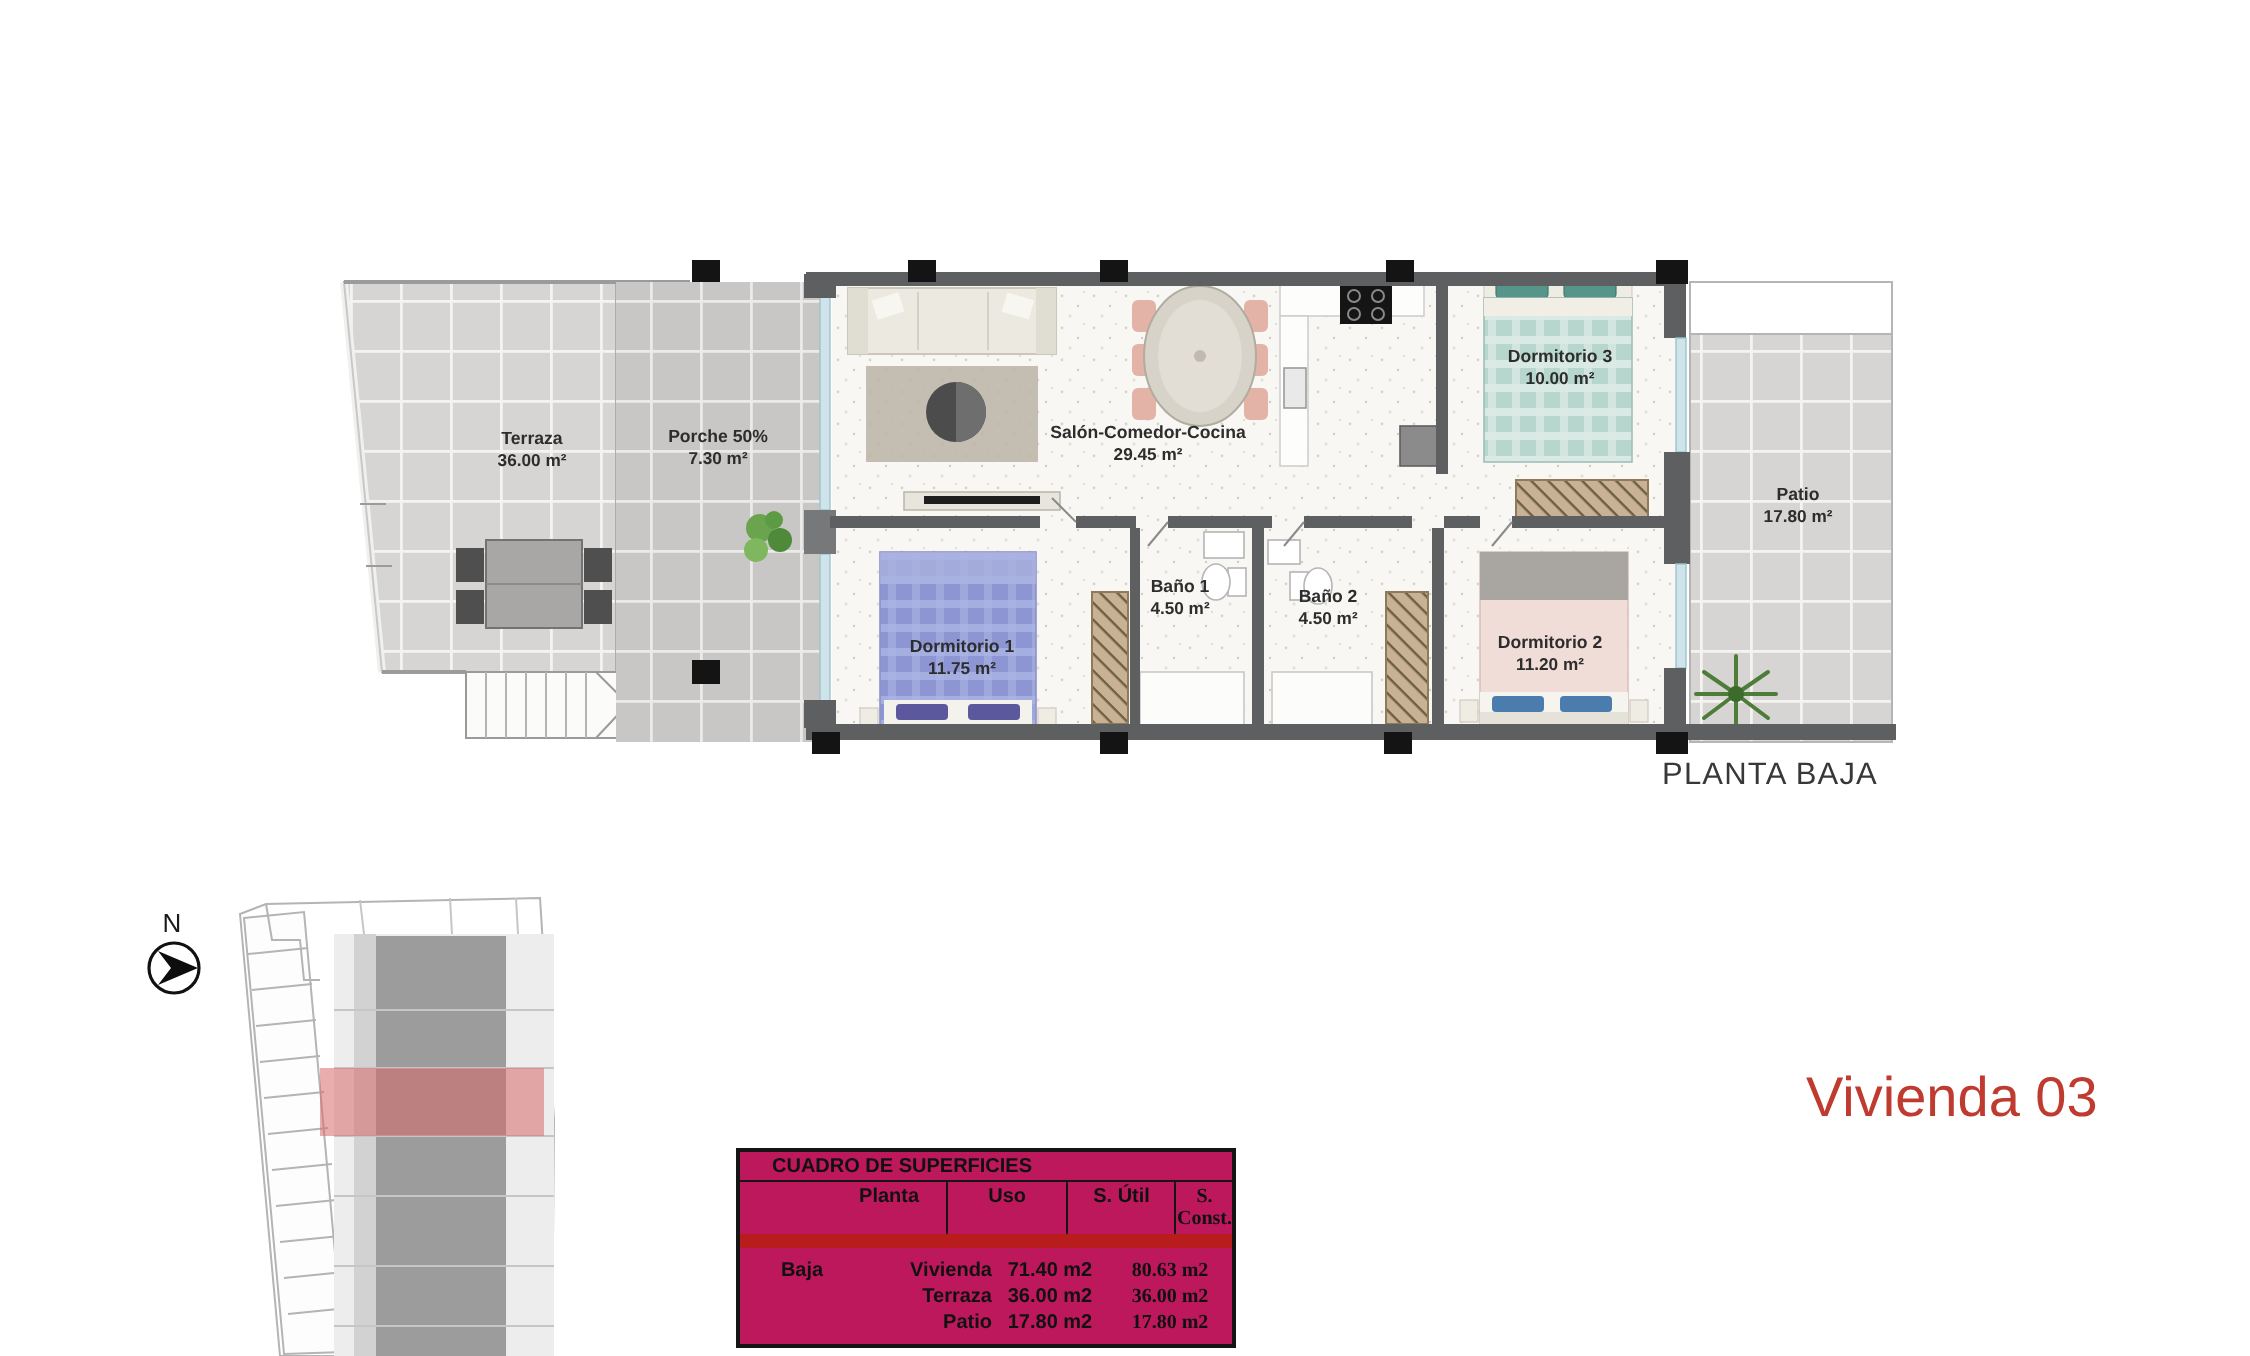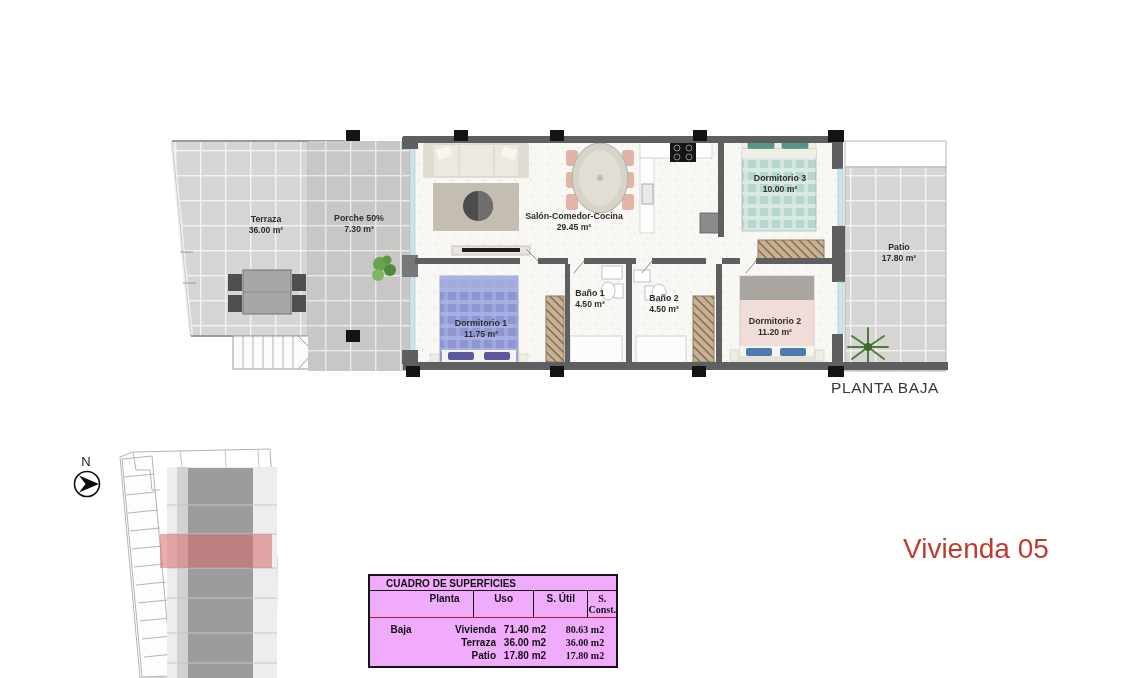--- a/index.html
+++ b/index.html
@@ -8,23 +8,23 @@
   svg{position:absolute;left:0;top:0;}
   .room-name{font-family:"Liberation Sans",sans-serif;font-size:8.8px;font-weight:bold;fill:#2d2d2d;text-anchor:middle;}
   .room-area{font-family:"Liberation Sans",sans-serif;font-size:8.6px;font-weight:bold;fill:#2d2d2d;text-anchor:middle;}
   .compass-n{font-family:"Liberation Sans",sans-serif;font-size:13px;fill:#1a1a1a;text-anchor:middle;}
   #plan-title{position:absolute;left:815px;top:379px;width:140px;text-align:center;
       font-size:15.5px;letter-spacing:0.6px;color:#383838;}
   #unit-title{position:absolute;left:903px;top:533px;width:200px;
       font-size:28px;color:#bf3b2f;}
   
   #surf{position:absolute;left:368px;top:574px;width:246px;border:2px solid #151515;
-        font-size:10px;font-weight:bold;color:#111;background:#f0abfc;}
+        font-size:10px;font-weight:bold;color:#111;background:#be185d;}
   #surf .st-title{padding:2px 0 1px 16px;border-bottom:1.5px solid #151515;}
-  #surf .st-head{display:flex;border-bottom:1px solid #b91c1c;padding-left:46px;}
+  #surf .st-head{display:flex;border-bottom:7px solid #b91c1c;padding-left:46px;}
   #surf .st-head .st-cell{border-right:1.5px solid #151515;padding:2px 0;}
   #surf .st-head .st-cell:last-child{border-right:none;}
   #surf .st-row,#surf .st-total{display:flex;}
   #surf .st-body{padding:5px 0 4px 0;}
   #surf .st-cell{text-align:center;}
   #surf .c-planta{width:62px;}
   #surf .c-uso{width:64px;}
   #surf .c-util{width:58px;}
   #surf .c-const{width:58px;flex:1;font-family:Liberation Serif, serif;}
   #surf .st-row .st-cell{padding:1px 0;}
@@ -328,21 +328,21 @@
   </g>
 
   <g>
     <text class="compass-n" x="86" y="466">N</text>
     <circle cx="87" cy="484" r="12.5" fill="none" stroke="#111111" stroke-width="1.6"></circle>
     <path d="M99,484 L79,475.5 L85.5,484 L79,492.5 Z" fill="#0d0d0d"></path>
   </g>
 </svg>
 
 <div id="plan-title">PLANTA BAJA</div>
-<div id="unit-title">Vivienda 05</div>
+<div id="unit-title">Vivienda 03</div>
 
 <div id="surf">
   <div class="st-title">CUADRO DE SUPERFICIES</div>
   <div class="st-head">
     <div class="st-cell c-planta">Planta</div>
     <div class="st-cell c-uso">Uso</div>
     <div class="st-cell c-util">S. Útil</div>
     <div class="st-cell c-const">S. Const.</div>
   </div>
   <div class="st-body">

